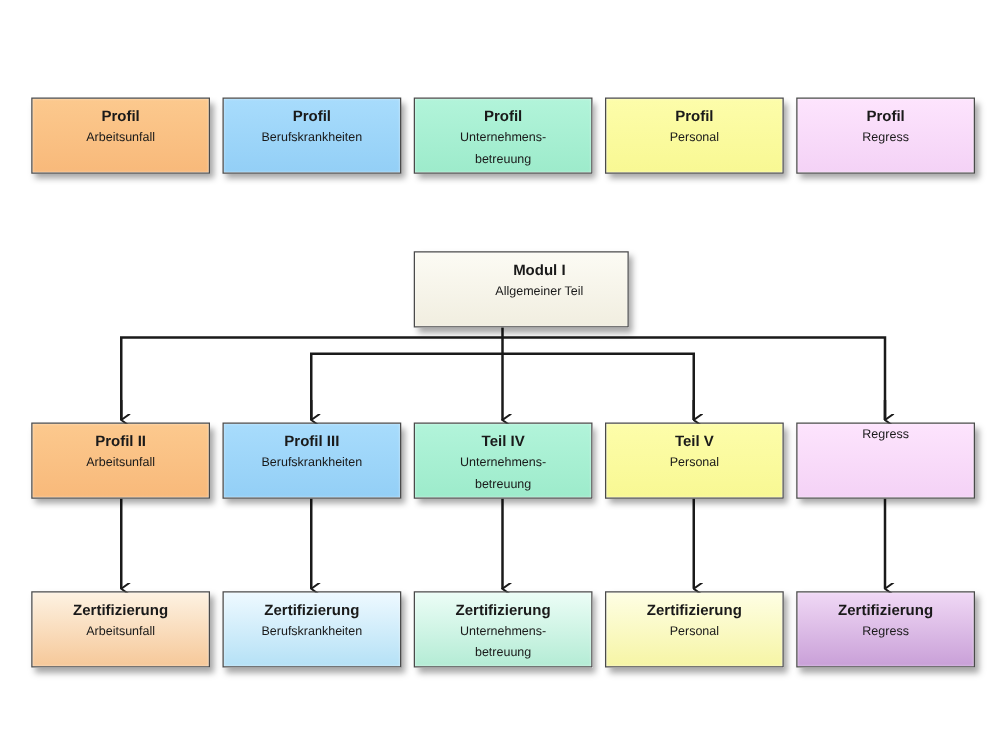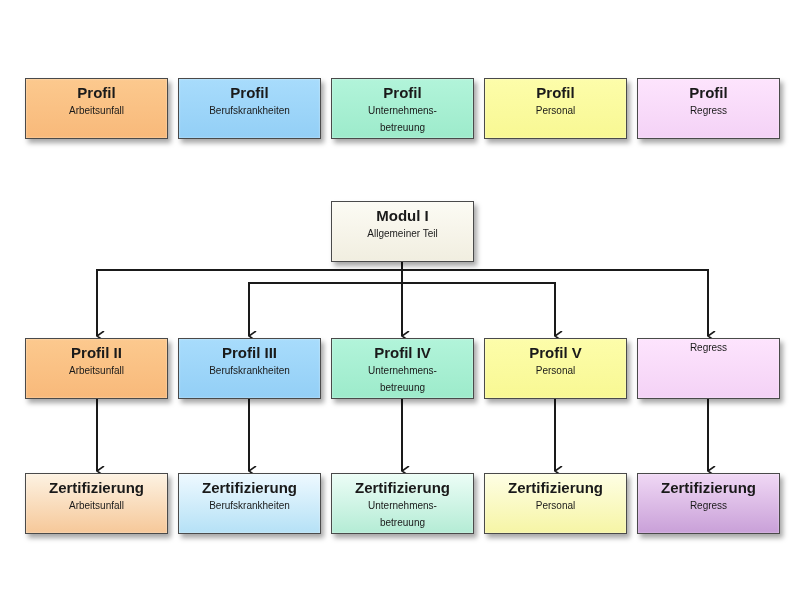--- a/index.html
+++ b/index.html
@@ -4,28 +4,28 @@
   <style>
     html, body { margin: 0; padding: 0; background: #ffffff; }
     body { width: 800px; height: 600px; position: relative; overflow: hidden;
            font-family: "Liberation Sans", sans-serif; }
     .box {
       position: absolute; width: 141px; height: 59px;
       border: 1px solid #4a4a4a; box-sizing: content-box;
       text-align: center; color: #1a1a1a;
       box-shadow: 3px 4px 5px rgba(0,0,0,0.35), inset 0 0 2px rgba(255,255,255,0.6);
     }
-    .box .t { display: block; font-weight: bold; font-size: 15px; margin-top: 5px; line-height: 18px; }
+    .box .t { display: block; font-weight: bold; font-size: 12px; margin-top: 5px; line-height: 18px; }
     .box .s { display: block; font-size: 10px; line-height: 17px; white-space: pre-line; }
     .c-orange { background: linear-gradient(#fcc98e, #f8b97a); }
     .c-blue   { background: linear-gradient(#a8dcfc, #93cff6); }
     .c-green  { background: linear-gradient(#b2f4da, #9debcb); }
     .c-yellow { background: linear-gradient(#fdfdaa, #f8f893); }
     .c-pink   { background: linear-gradient(#fde4fd, #f4d2f6); }
-    .c-cream  { background: linear-gradient(#fcfbf4, #f1eee0); }
+    .c-cream  { background: linear-gradient(#fcfbf4, #f1eee0); padding-left: 29px; }
     .z-orange { background: linear-gradient(#fdf2e2, #f6c899); }
     .z-blue   { background: linear-gradient(#eef9ff, #b5e1f6); }
     .z-green  { background: linear-gradient(#ecfdf6, #b4ecd5); }
     .z-yellow { background: linear-gradient(#fefee4, #f6f5a5); }
     .z-pink   { background: linear-gradient(#f0d8f5, #c9a0d8); }
     svg#connectors { position: absolute; left: 0; top: 0; }
   </style>
 </head>
 <body>
 
@@ -80,26 +80,26 @@
 
 <div class="box c-orange" style="left:25px;top:338px">
   <span class="t">Profil II</span>
   <span class="s">Arbeitsunfall</span>
 </div>
 <div class="box c-blue" style="left:178px;top:338px">
   <span class="t">Profil III</span>
   <span class="s">Berufskrankheiten</span>
 </div>
 <div class="box c-green" style="left:331px;top:338px">
-  <span class="t">Profil IV</span>
+  <span class="t">Teil IV</span>
   <span class="s">Unternehmens-
 betreuung</span>
 </div>
 <div class="box c-yellow" style="left:484px;top:338px">
-  <span class="t">Profil V</span>
+  <span class="t">Teil V</span>
   <span class="s">Personal</span>
 </div>
 <div class="box c-pink" style="left:637px;top:338px">
   <span class="s">Regress</span>
 </div>
 
 <div class="box z-orange" style="left:25px;top:473px">
   <span class="t">Zertifizierung</span>
   <span class="s">Arbeitsunfall</span>
 </div>

